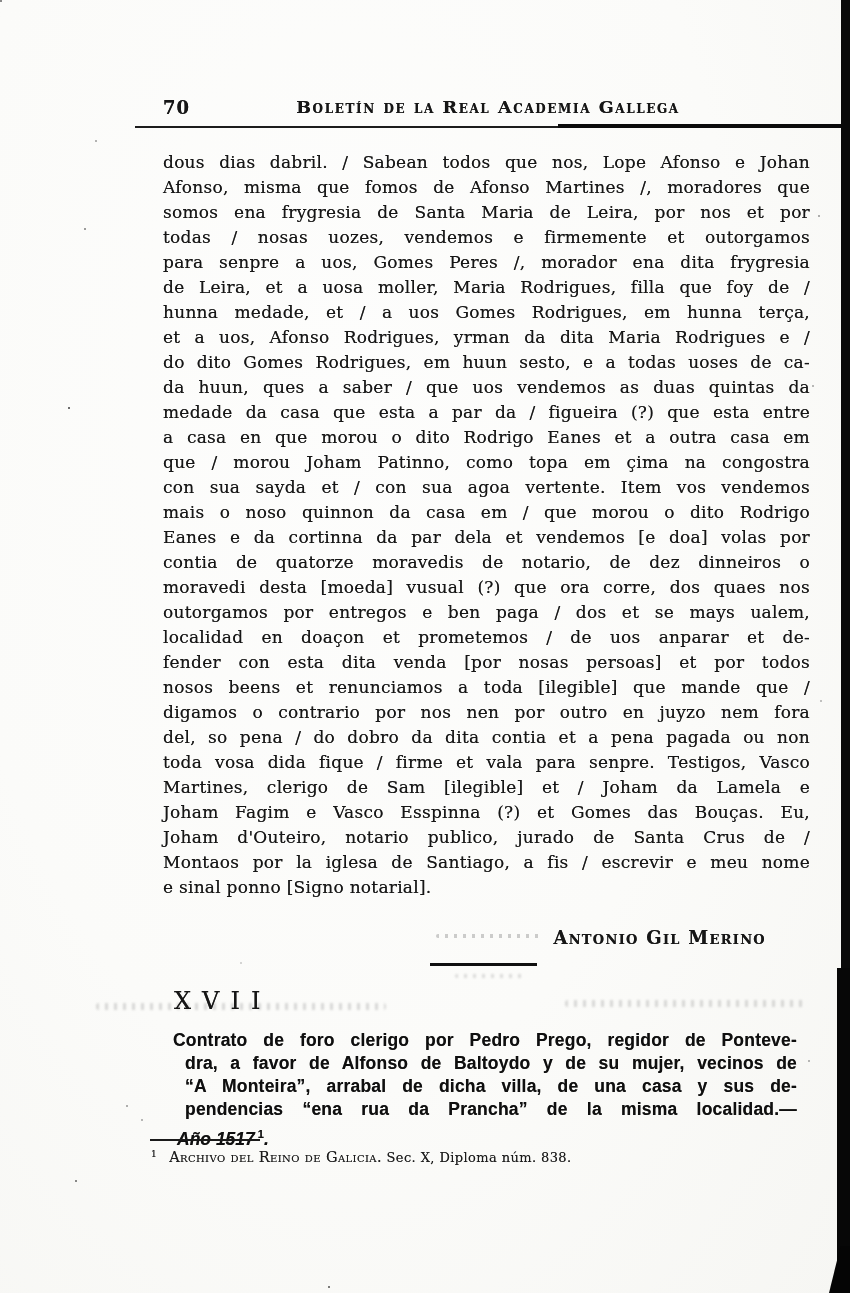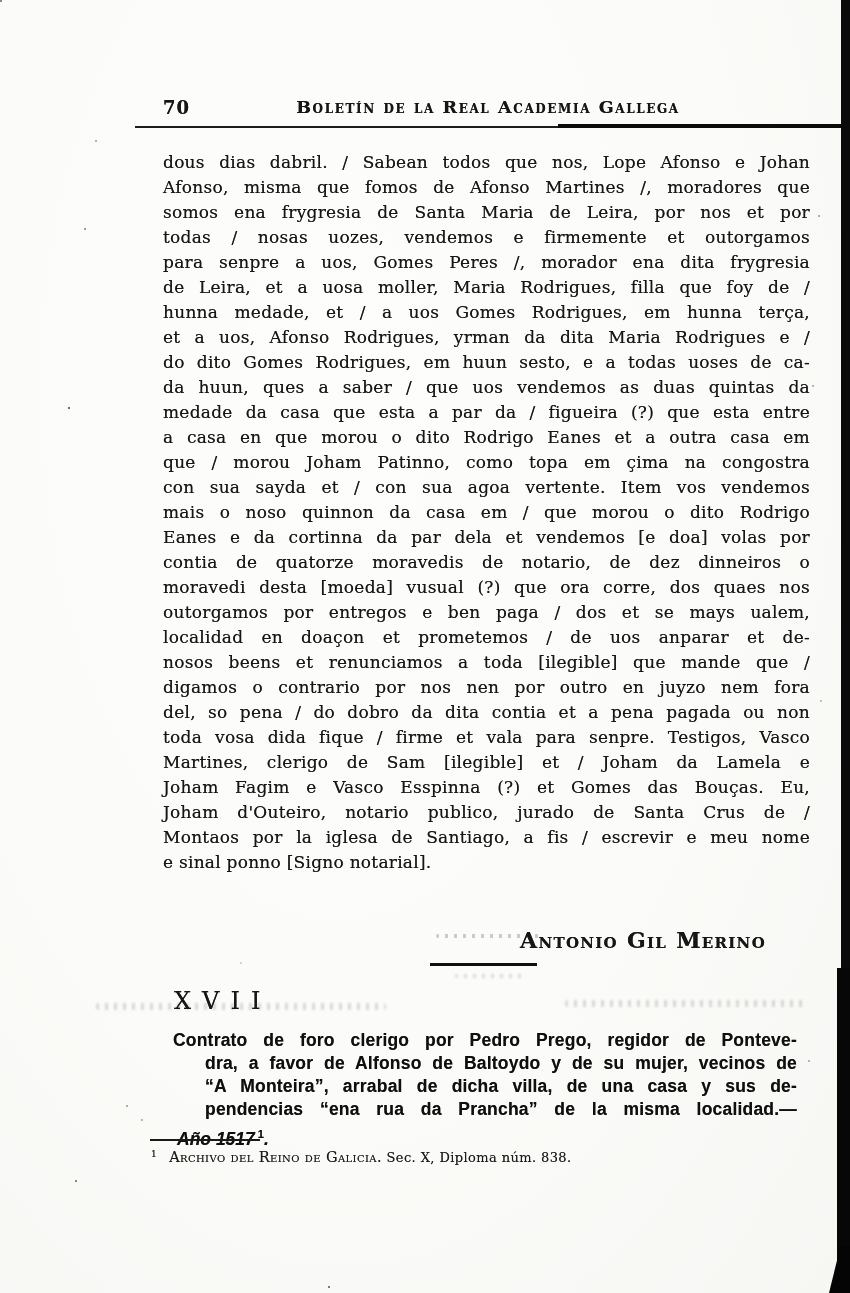--- a/index.html
+++ b/index.html
@@ -30,37 +30,37 @@
   
   .doc-body{
     position:absolute;left:163px;top:150px;width:647px;
     font-size:17px;line-height:25px;letter-spacing:.25px;
     text-shadow:0 0 .6px rgba(20,20,20,.65);
   }
   .body-line{text-align:justify;text-align-last:justify;white-space:normal;}
   .body-line:last-child{text-align-last:left;}
   .signature{
     position:absolute;left:400px;top:927px;width:366px;text-align:right;
-    font-variant:small-caps;font-size:22px;letter-spacing:1.3px;font-weight:600;
+    font-variant:small-caps;font-size:18px;letter-spacing:1.3px;font-weight:600;
     text-shadow:0 0 .5px rgba(10,10,10,.7);white-space:nowrap;
   }
   
   .divider-rule{position:absolute;left:430px;top:963px;width:107px;height:3px;background:#101010;}
   .section-heading{
     position:absolute;left:163px;top:987px;width:647px;text-align:left;
     font-size:24px;font-weight:400;letter-spacing:11px;text-indent:11px;
     text-shadow:0 0 .5px rgba(10,10,10,.7);
   }
   .summary{
     position:absolute;left:173px;top:1029px;width:624px;
     font-family:"Liberation Sans", sans-serif;font-weight:bold;
     font-size:17.5px;line-height:23px;letter-spacing:.2px;color:#0f0f0f;
     text-shadow:0 0 .5px rgba(10,10,10,.55);
   }
-  .summary-line{text-align:justify;text-align-last:justify;margin-left:32px;}
+  .summary-line{text-align:justify;text-align-last:justify;margin-left:12px;}
   .summary-line:first-child{margin-left:0;}
   .summary-year{
     position:absolute;left:177px;top:1121px;
     font-family:"Liberation Sans", sans-serif;font-weight:bold;font-style:italic;
     font-size:17.5px;color:#0f0f0f;text-shadow:0 0 .5px rgba(10,10,10,.55);margin-top:7px;
   }
   .summary-year sup{font-size:11px;font-style:normal;margin-left:3px;}
   .footnote-rule{position:absolute;left:150px;top:1139px;width:110px;height:2px;background:#1a1a1a;}
   .footnote{
     position:absolute;left:151px;top:1149px;width:500px;
@@ -127,20 +127,21 @@
       <div class="body-line">medade da casa que esta a par da / figueira (?) que esta entre</div>
       <div class="body-line">a casa en que morou o dito Rodrigo Eanes et a outra casa em</div>
       <div class="body-line">que / morou Joham Patinno, como topa em çima na congostra</div>
       <div class="body-line">con sua sayda et / con sua agoa vertente. Item vos vendemos</div>
       <div class="body-line">mais o noso quinnon da casa em / que morou o dito Rodrigo</div>
       <div class="body-line">Eanes e da cortinna da par dela et vendemos [e doa] volas por</div>
       <div class="body-line">contia de quatorze moravedis de notario, de dez dinneiros o</div>
       <div class="body-line">moravedi desta [moeda] vusual (?) que ora corre, dos quaes nos</div>
       <div class="body-line">outorgamos por entregos e ben paga / dos et se mays ualem,</div>
       <div class="body-line">localidad en doaçon et prometemos / de uos anparar et de-</div>
+      <div class="body-line">fender con esta dita venda [por nosas persoas] et por todos</div>
       <div class="body-line">nosos beens et renunciamos a toda [ilegible] que mande que /</div>
       <div class="body-line">digamos o contrario por nos nen por outro en juyzo nem fora</div>
       <div class="body-line">del, so pena / do dobro da dita contia et a pena pagada ou non</div>
       <div class="body-line">toda vosa dida fique / firme et vala para senpre. Testigos, Vasco</div>
       <div class="body-line">Martines, clerigo de Sam [ilegible] et / Joham da Lamela e</div>
       <div class="body-line">Joham Fagim e Vasco Esspinna (?) et Gomes das Bouças. Eu,</div>
       <div class="body-line">Joham d'Outeiro, notario publico, jurado de Santa Crus de /</div>
       <div class="body-line">Montaos por la iglesa de Santiago, a fis / escrevir e meu nome</div>
       <div class="body-line">e sinal ponno [Signo notarial].</div>
     </div>

